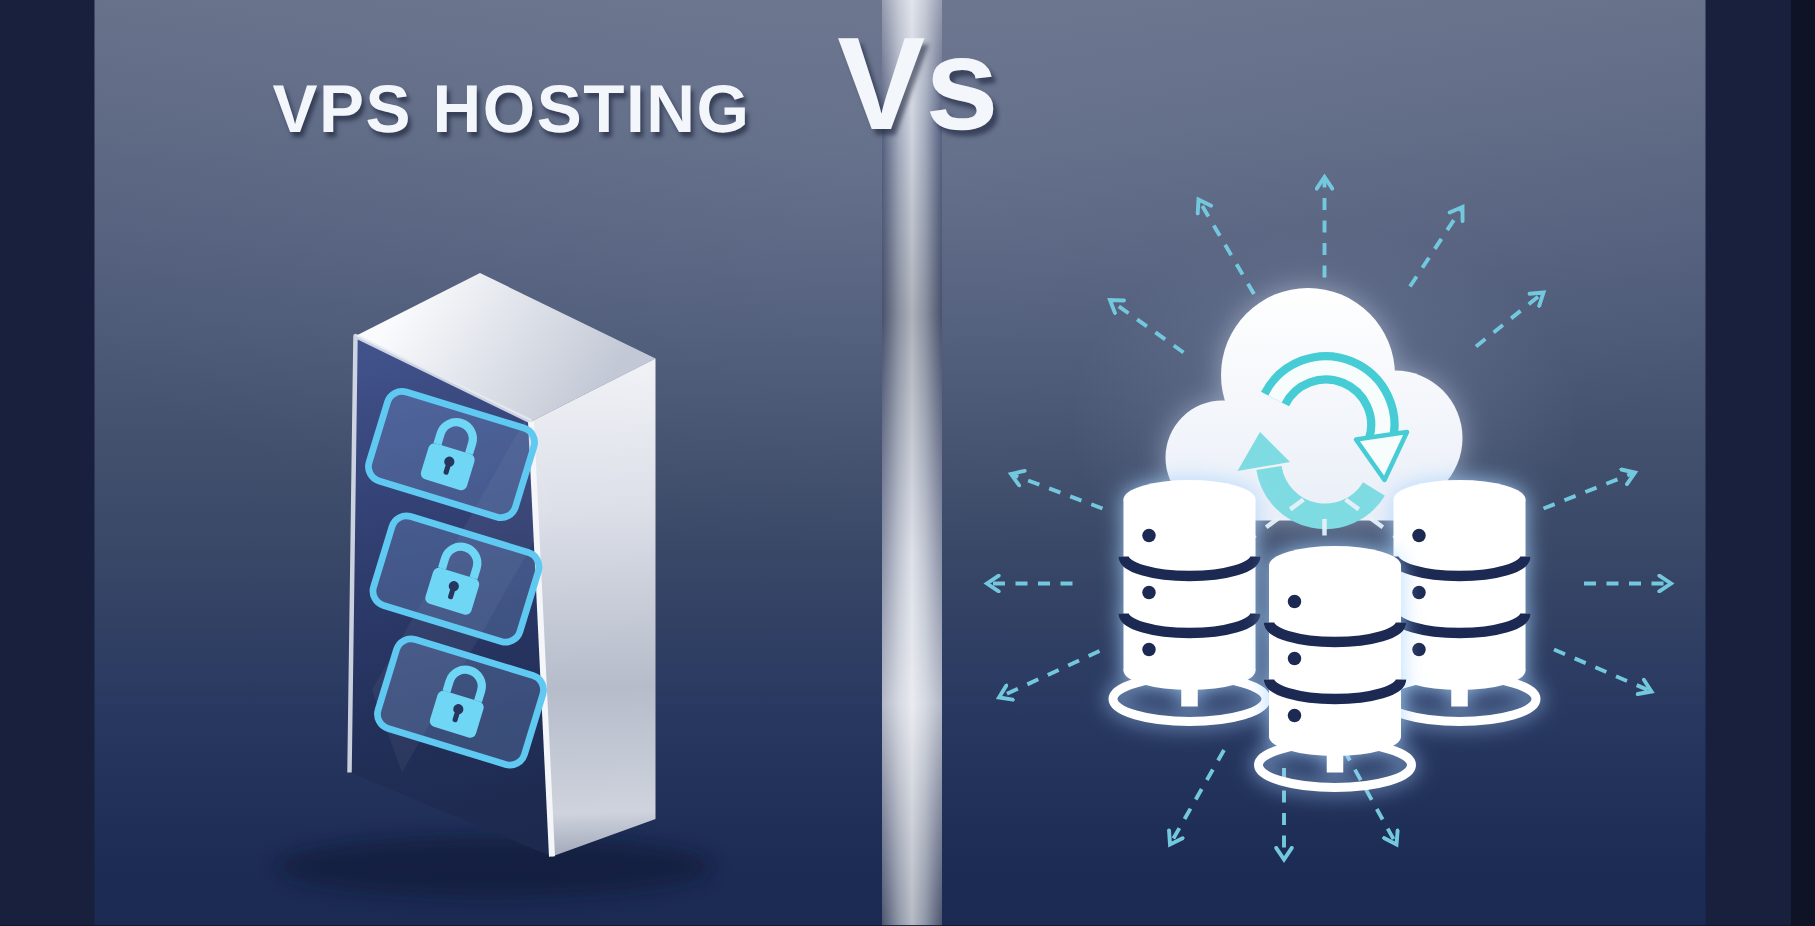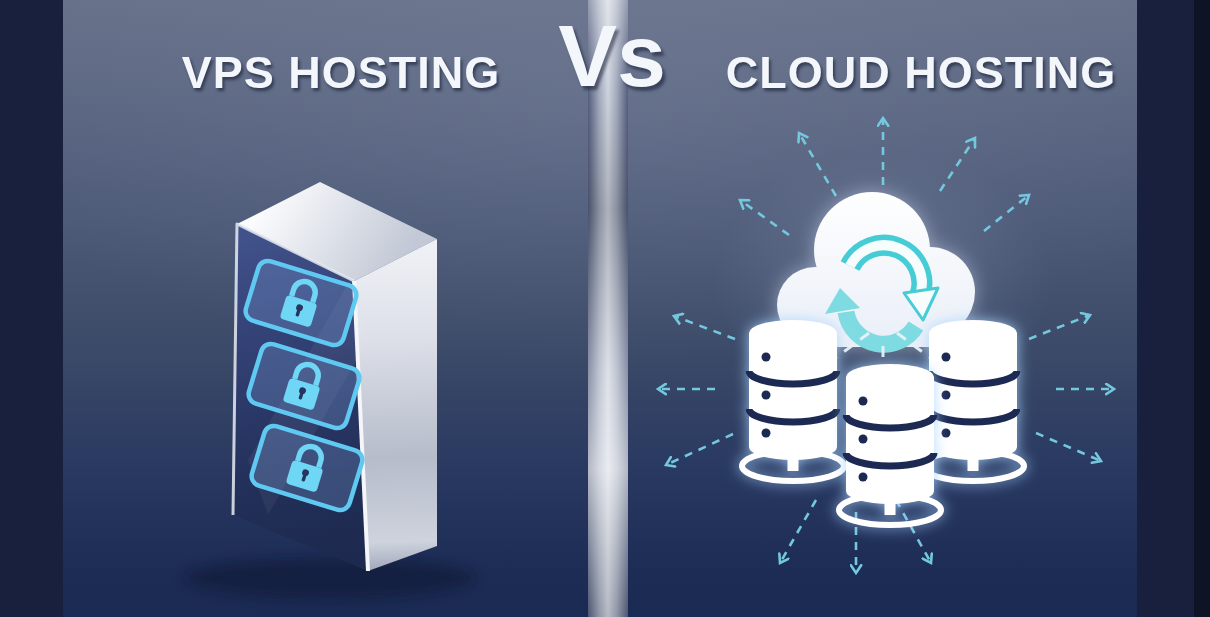--- a/index.html
+++ b/index.html
@@ -188,15 +188,14 @@
       </g>
 
       <use href="#db" transform="translate(793,333)" filter="url(#glow)"></use>
       <use href="#db" transform="translate(973,333)" filter="url(#glow)"></use>
       <use href="#db" transform="translate(890,377)" filter="url(#glow)"></use>
     </g>
   </svg>
 
   <h1 class="title" style="left:341px;top:48px;">VPS HOSTING</h1>
   <div class="vs" style="left:612px;top:10px;">Vs</div>
-  <h1 class="title" style="left:921px;top:48px;">CLOUD HOSTING</h1>
 
 </div>
 
 </body></html>

